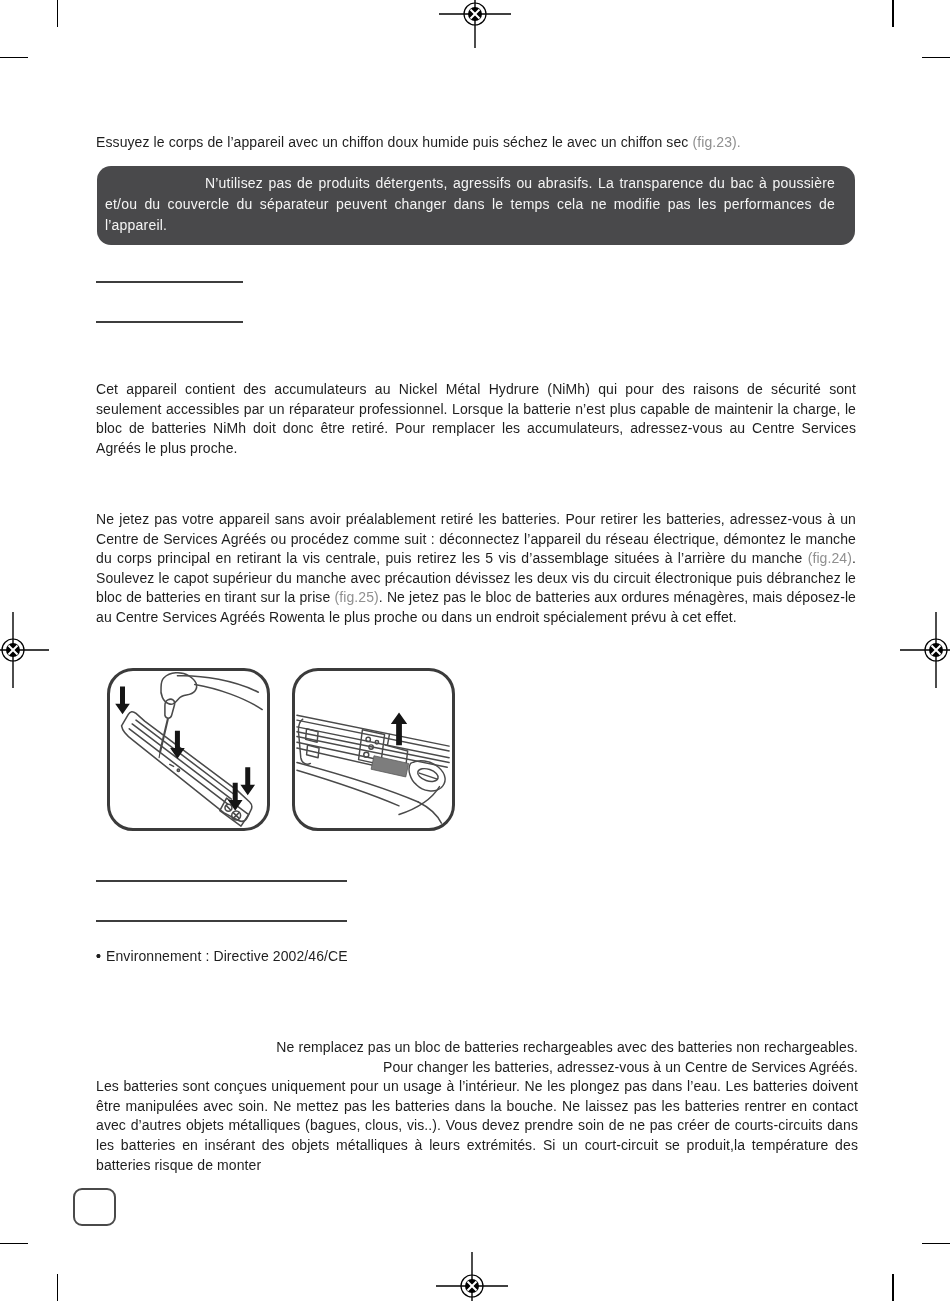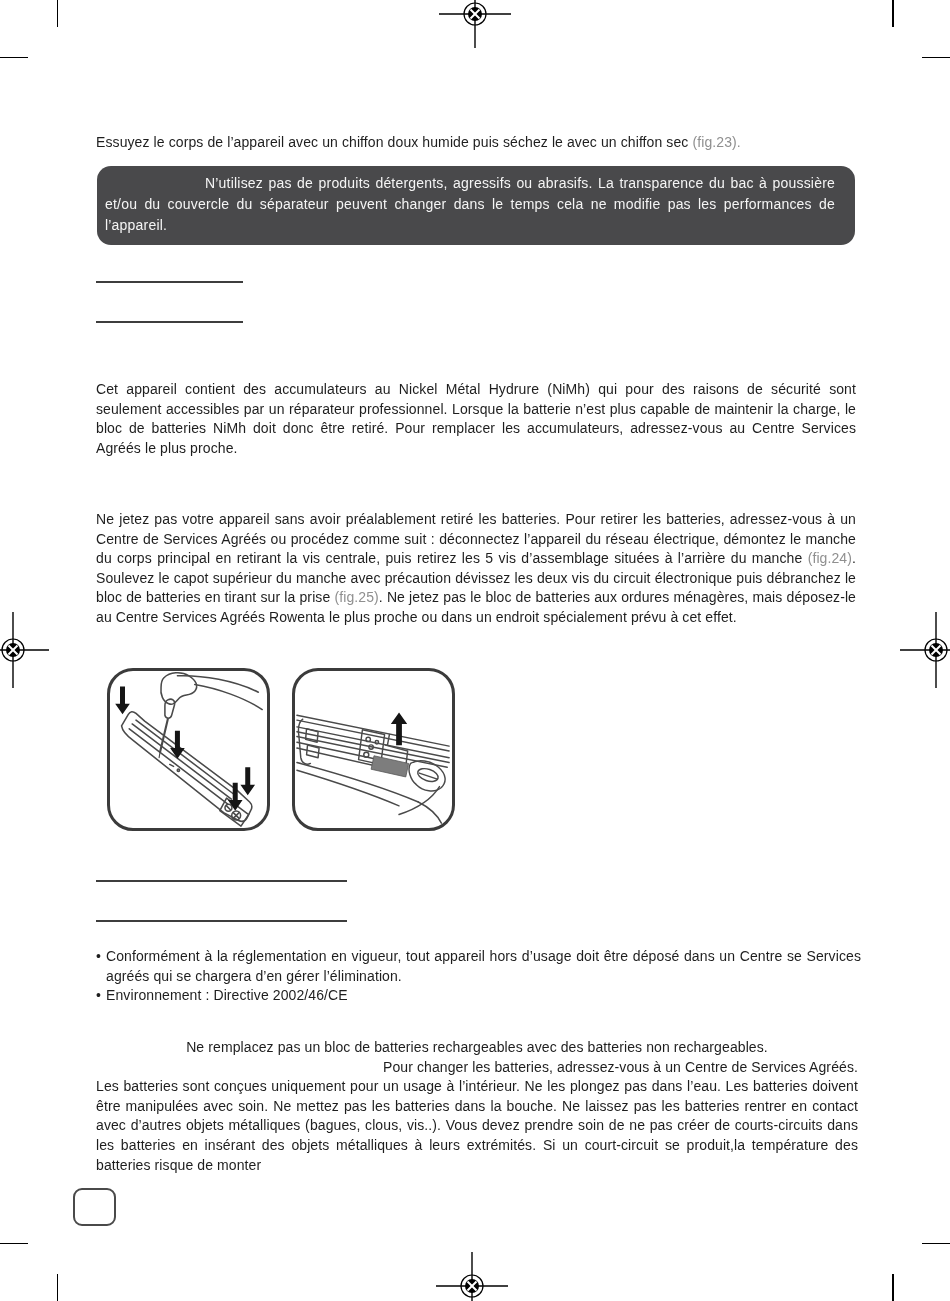--- a/index.html
+++ b/index.html
@@ -181,25 +181,25 @@
       <g fill="#151515">
         <path d="M105,77 V55 H99.5 L108,43 L116.5,55 H111 V77 Z"></path>
       </g>
     </svg>
   </div>
 
   <div class="abs rule" style="left:96px; top:880px; width:251px;"></div>
   <div class="abs rule" style="left:96px; top:920px; width:251px;"></div>
 
   <div class="abs body-text" style="left:96px; top:947px; width:765px;">
-      <p class="bullet-item"><span class="marker">•</span><span>Conformément à la réglementation en vigueur, tout appareil hors d’usage doit être déposé dans un Centre se Services agréés qui se chargera d’en gérer l’élimination.</span></p>
+      <p class="bullet-item"><span class="marker">•</span></p>
       <p class="bullet-item"><span class="marker">•</span><span>Environnement : Directive 2002/46/CE</span></p>
     </div>
 
   <div class="abs body-text" style="left:96px; top:1038px; width:762px;">
-    <p style="text-align:center;">Ne remplacez pas un bloc de batteries rechargeables avec des batteries non rechargeables.</p>
+    <p style="text-align:right;">Ne remplacez pas un bloc de batteries rechargeables avec des batteries non rechargeables.</p>
     <p style="text-align:right;">Pour changer les batteries, adressez-vous à un Centre de Services Agréés.</p>
     <p>Les batteries sont conçues uniquement pour un usage à l’intérieur. Ne les plongez pas dans l’eau. Les batteries doivent être manipulées avec soin. Ne mettez pas les batteries dans la bouche. Ne laissez pas les batteries rentrer en contact avec d’autres objets métalliques (bagues, clous, vis..). Vous devez prendre soin de ne pas créer de courts-circuits dans les batteries en insérant des objets métalliques à leurs extrémités. Si un court-circuit se produit,la température des batteries risque de monter</p>
   </div>
 
   <div class="abs page-num-box"></div>
 
 </div>
 
 </body></html>

